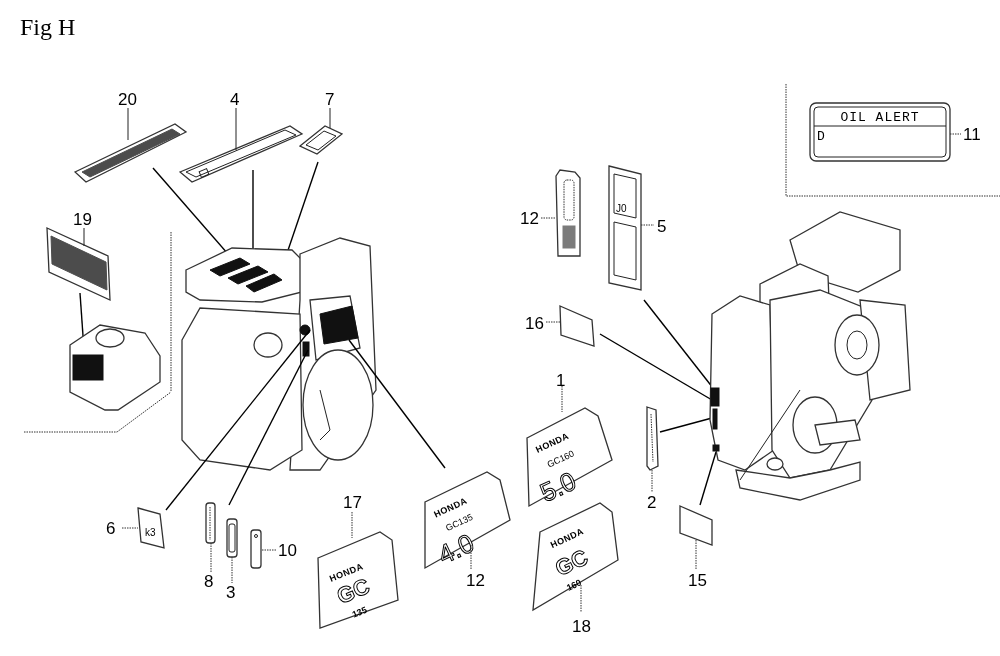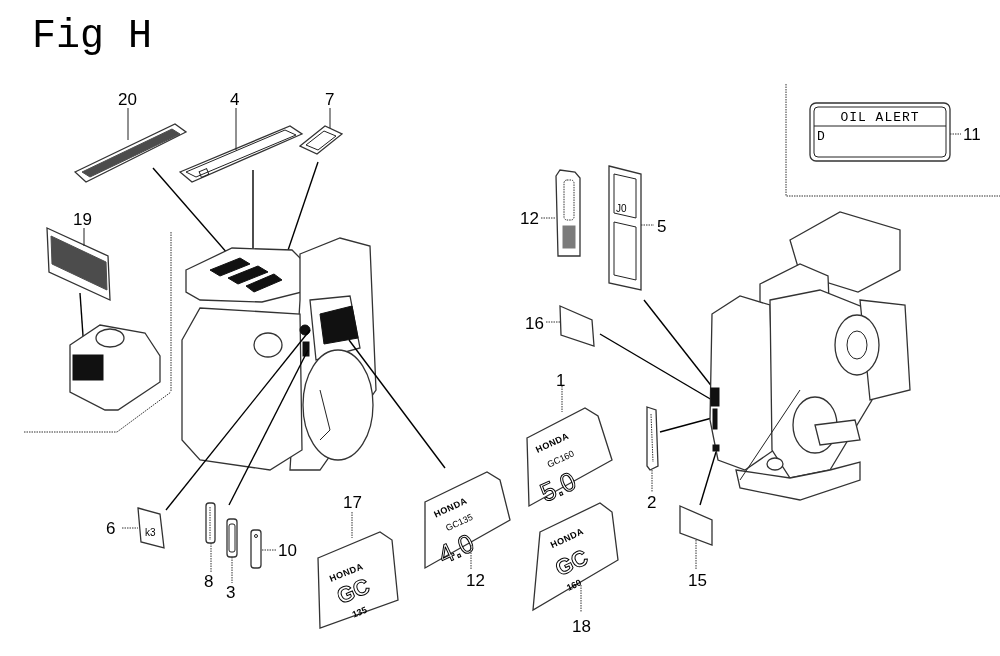--- a/index.html
+++ b/index.html
@@ -1,18 +1,18 @@
 <!DOCTYPE html>
 <html><head>
 <meta charset="utf-8">
 <style>
   html, body { margin:0; padding:0; background:#ffffff; }
   body { width:1000px; height:656px; position:relative; overflow:hidden; font-family:"Liberation Sans", sans-serif; }
   #canvas { position:absolute; left:0; top:0; width:1000px; height:656px; }
-  .fig-title { position:absolute; left:32px; top:14px; font-size:40px; color:#000; font-family:Liberation Mono, monospace; }
+  .fig-title { position:absolute; left:20px; top:14px; font-size:24px; color:#000; font-family:Liberation Serif, serif; }
   svg text { font-family:"Liberation Sans", sans-serif; fill:#000; }
   .callout { font-size:17px; font-weight:normal; }
   .ln { stroke:#000; stroke-width:1.4; fill:none; }
   .thin { stroke:#222; stroke-width:1; fill:none; }
   .dot { stroke:#333; stroke-width:1; fill:none; stroke-dasharray:1.5 1; }
   .body { stroke:#333; stroke-width:1.3; fill:#fff; }
   .blk { fill:#111; stroke:#111; }
   .lbl { stroke:#333; stroke-width:1.3; fill:#fff; }
   .brand { font-size:9px; font-weight:bold; letter-spacing:0.5px; }
   .alert-text { font-size:13px; font-family:"Liberation Mono", monospace; letter-spacing:1px; }

